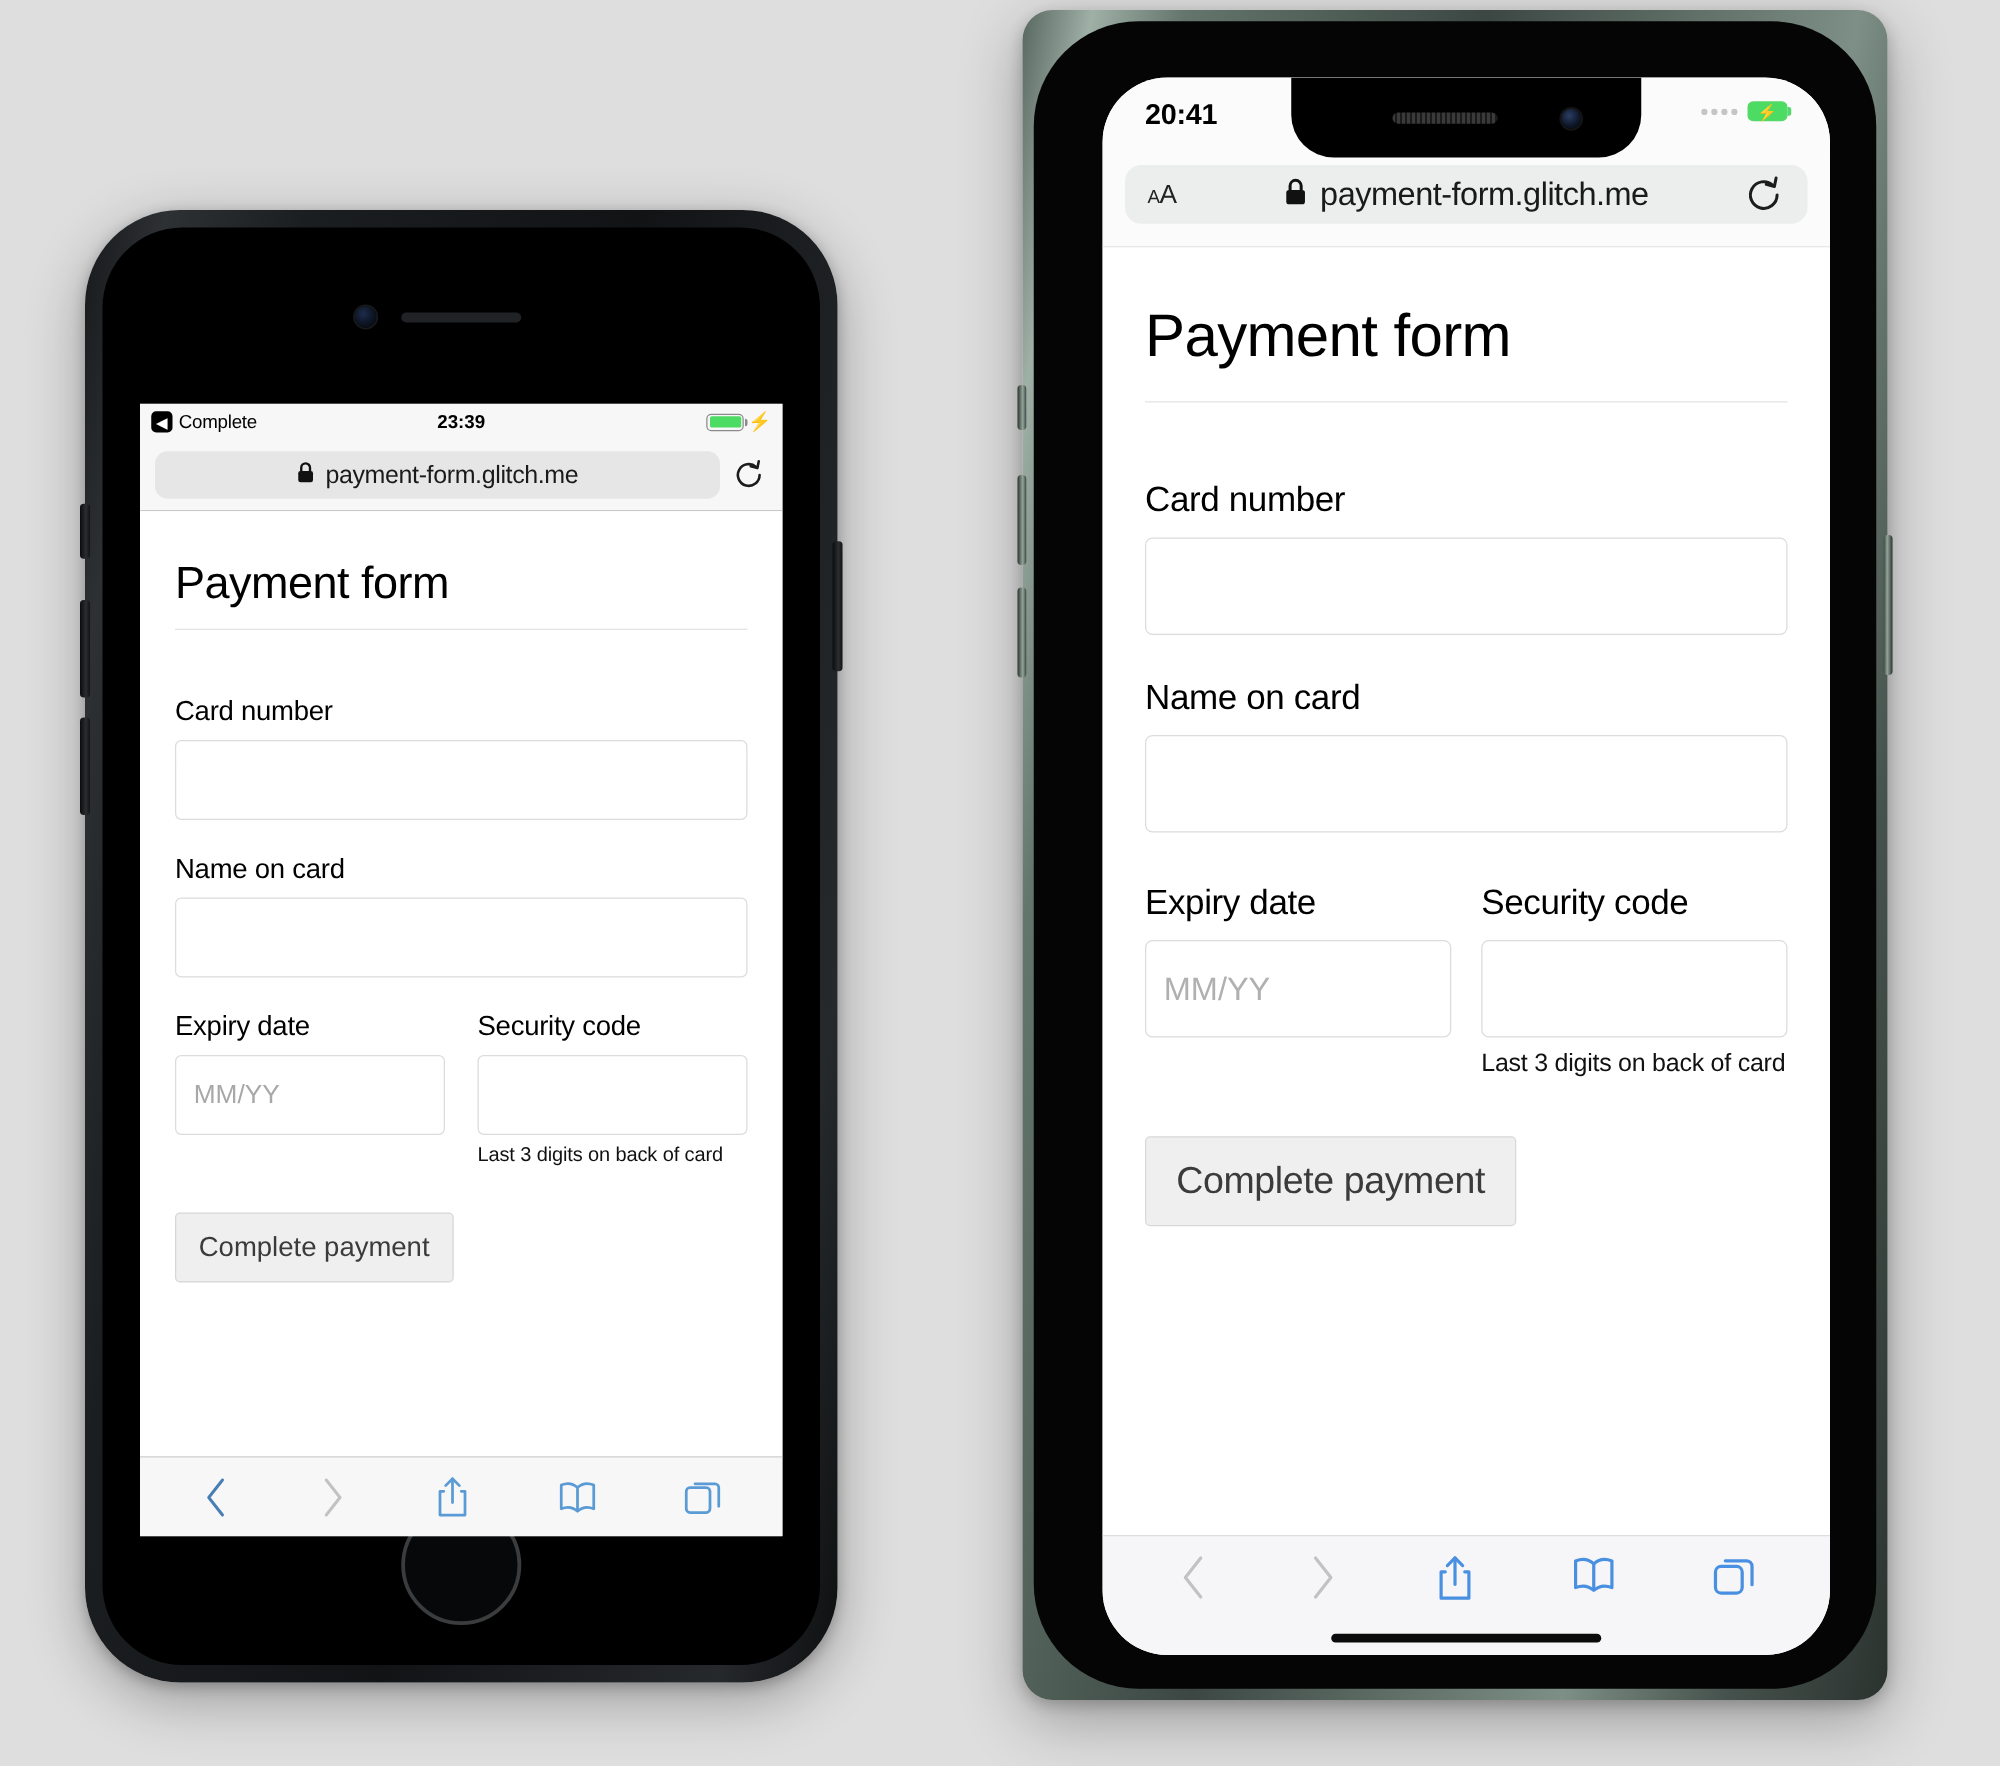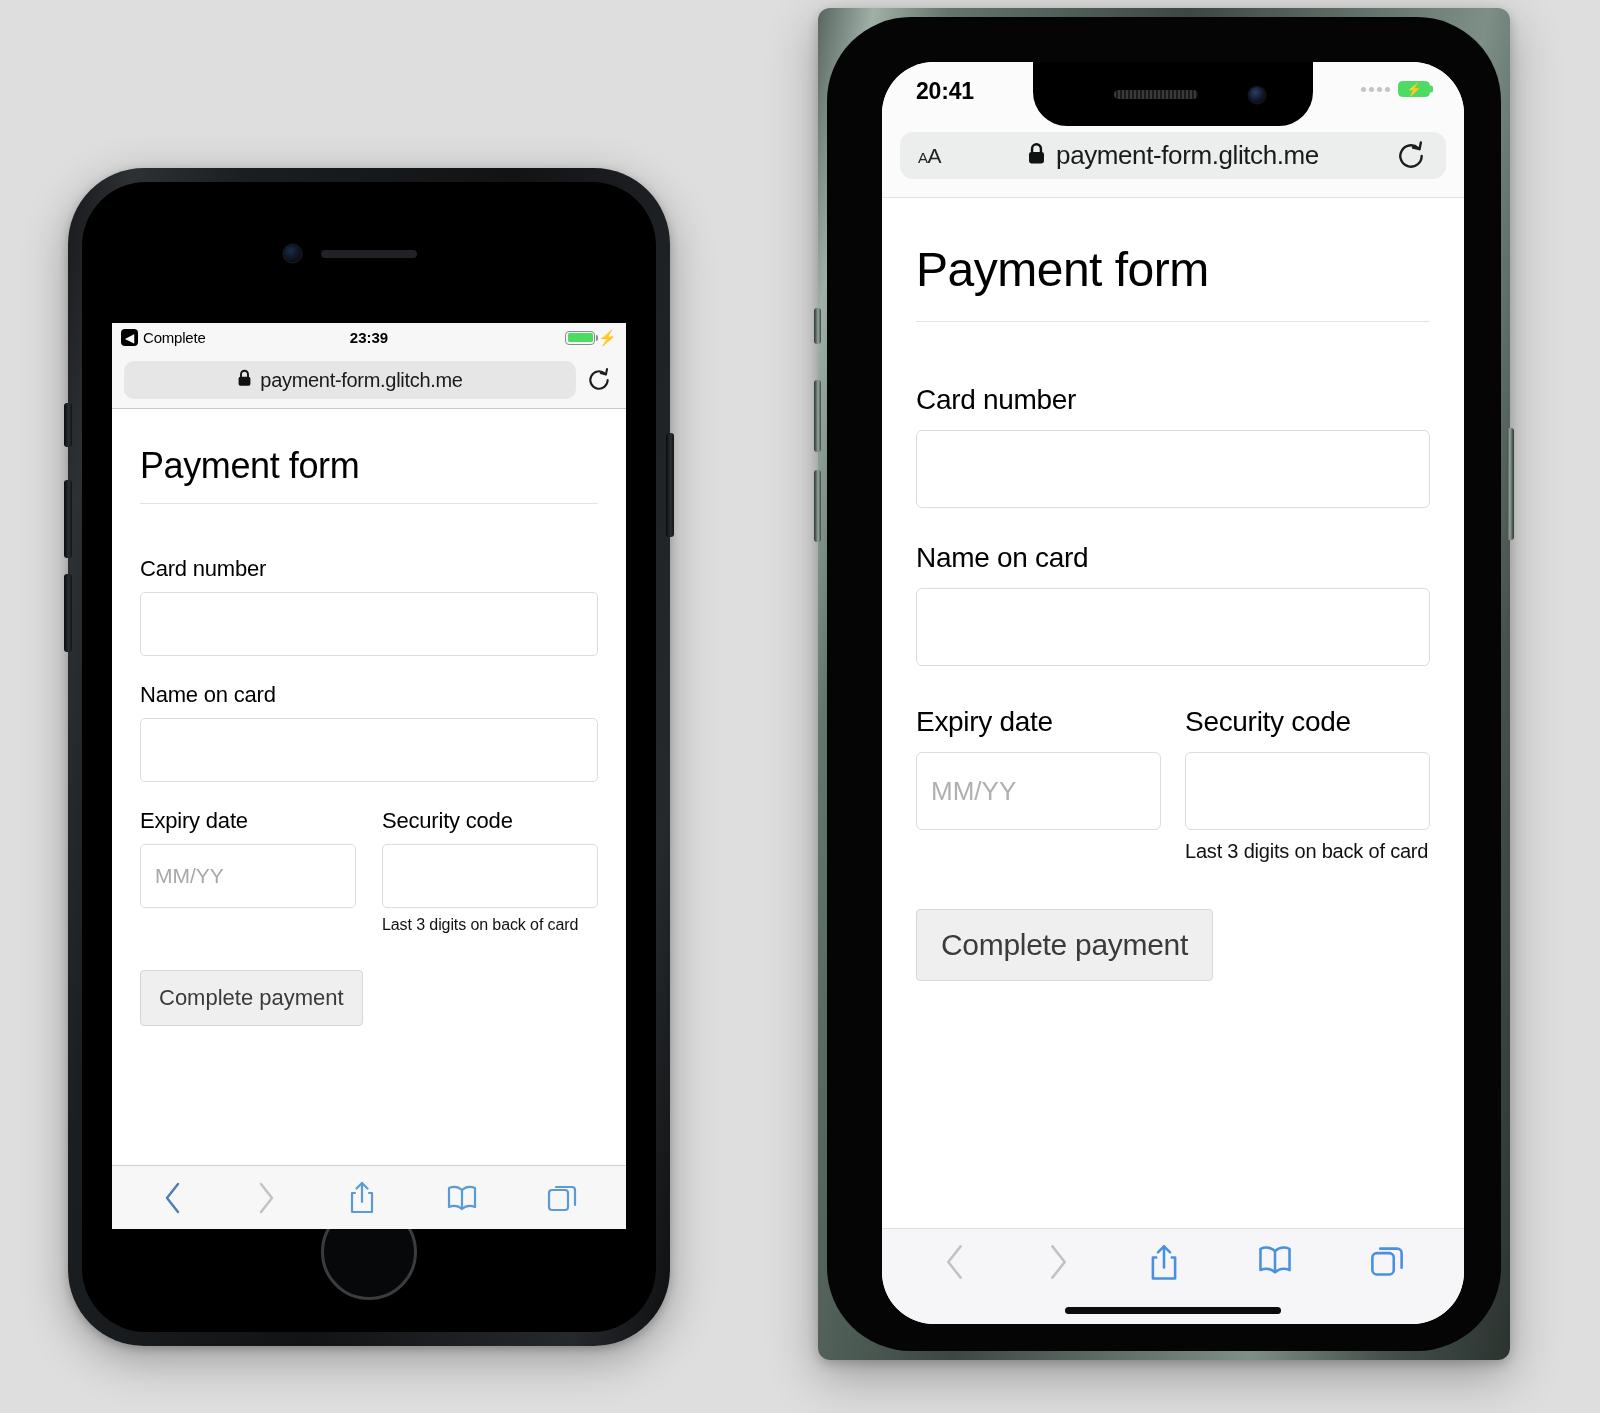--- a/index.html
+++ b/index.html
@@ -250,21 +250,21 @@
   }
 
   
   .phone-right {
     position: absolute;
     left: 818px;
     top: 8px;
     width: 692px;
     height: 1352px;
     background: linear-gradient(100deg, #586660 0%, #9fb0a7 6%, #63756c 14%, #3c4743 40%, #7d8f86 72%, #46524d 86%, #2b332f 100%);
-    border-radius: 12px;
+    border-radius: 24px;
     box-shadow: 0 16px 50px rgba(0,0,0,0.30), 0 4px 12px rgba(0,0,0,0.20);
   }
   .phone-right .glass {
     position: absolute;
     left: 9px; top: 9px; right: 9px; bottom: 9px;
     background: #050505;
     border-radius: 84px;
     overflow: hidden;
   }
   .r-screen {

